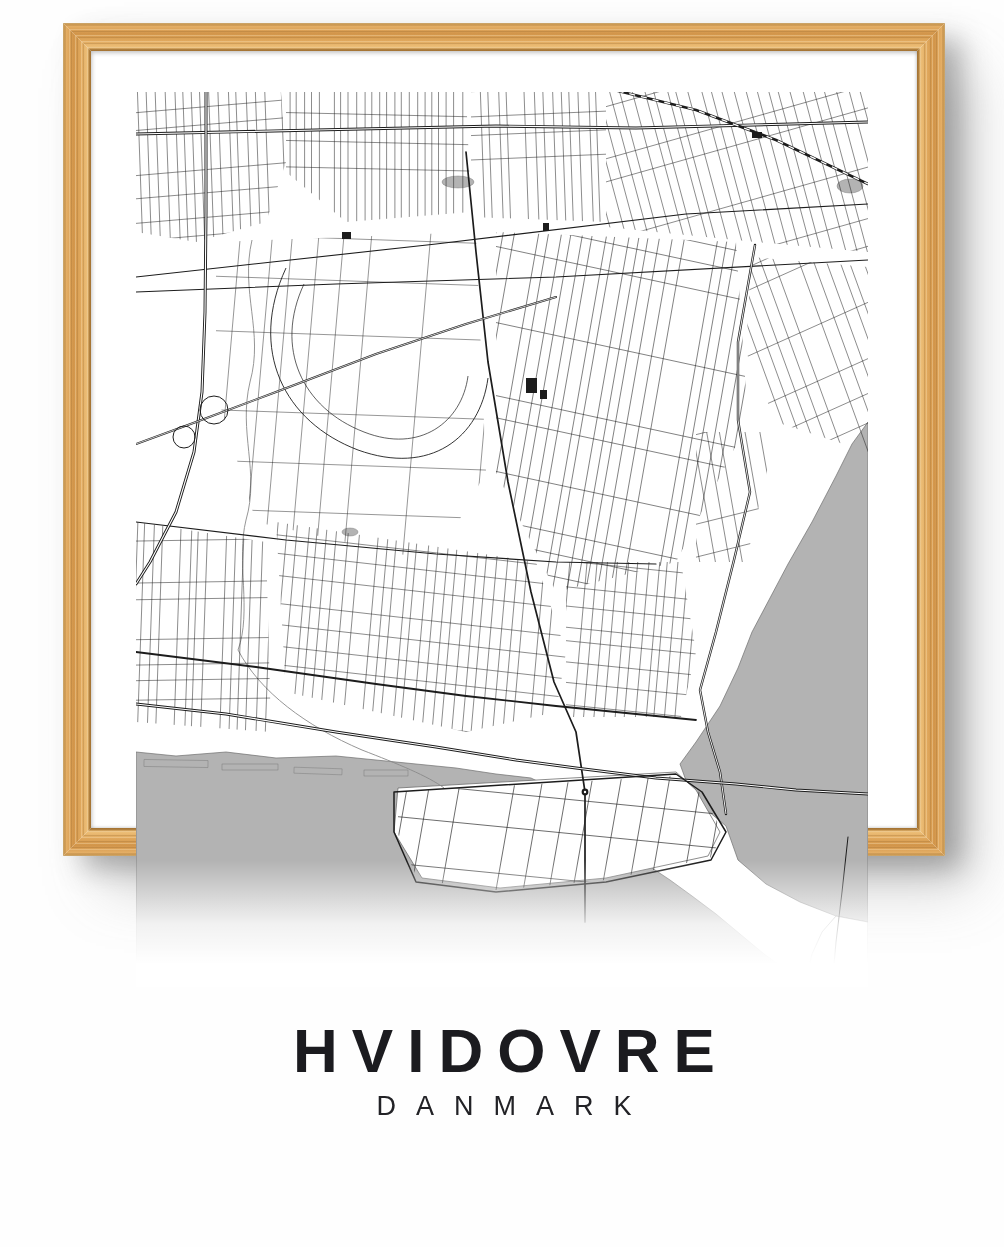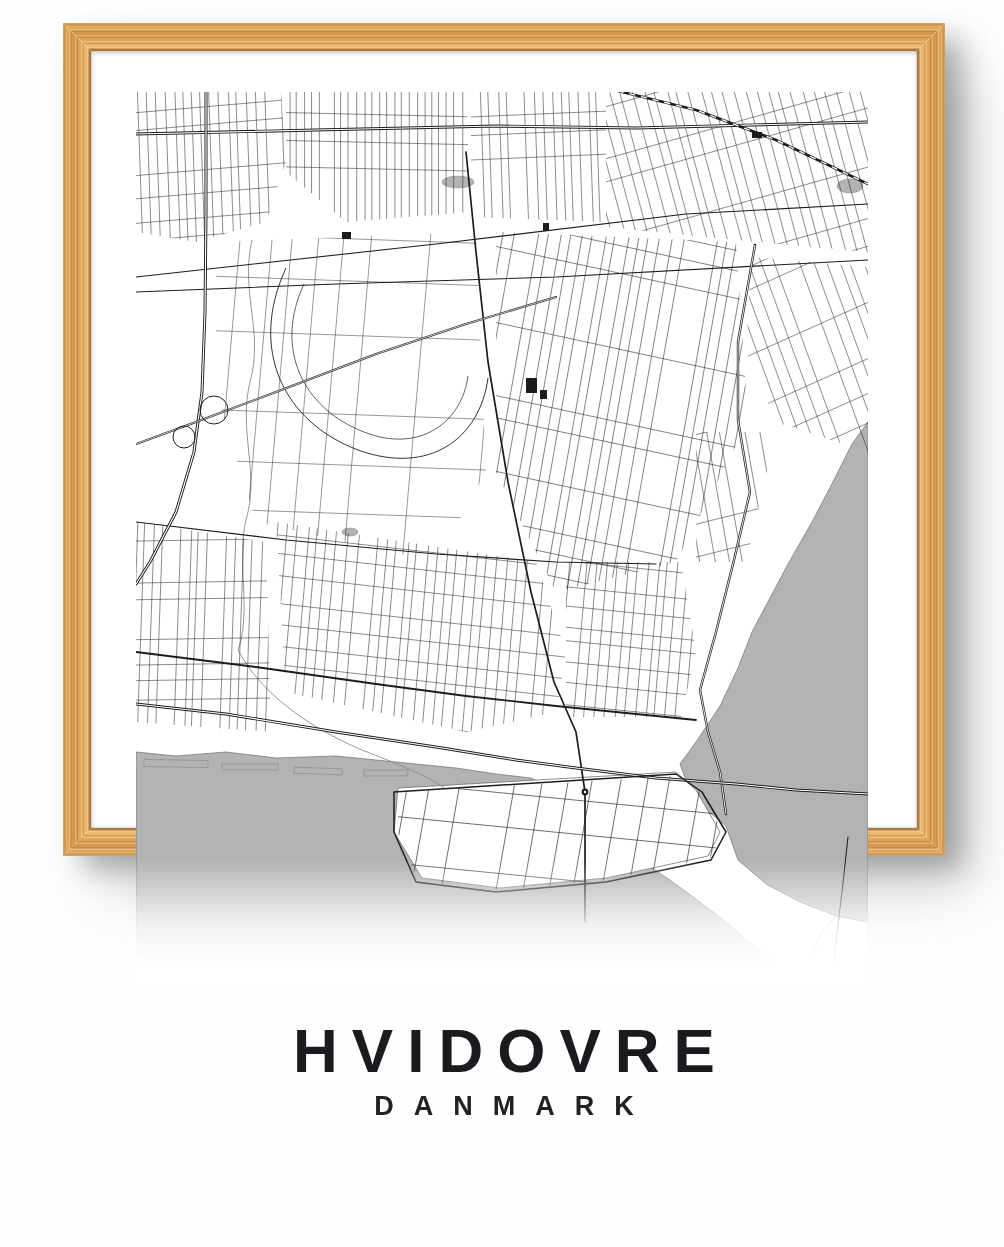--- a/index.html
+++ b/index.html
@@ -26,21 +26,21 @@
     background:
       repeating-linear-gradient(to left, rgba(255,236,200,.30) 0 1px, rgba(0,0,0,0) 1px 2px, rgba(130,85,30,.22) 2px 3px, rgba(0,0,0,0) 3px 6px),
       linear-gradient(to left,#a87832 0%,#e6b168 9%,#d2954a 38%,#dfa75c 62%,#edbf78 86%,#9c6b2b 100%);}
   .poster{position:absolute;inset:28px;background:#ffffff;
           box-shadow:inset 1px 2px 4px rgba(0,0,0,.22), inset -1px -1px 3px rgba(0,0,0,.12);}
   .map-wrap{position:absolute;left:45px;top:41px;width:732px;height:895px;background:#fff;}
   .map-wrap svg{display:block;width:732px;height:895px;}
   .title{position:absolute;left:0;right:0;top:966px;text-align:center;margin:0;
          font-size:62px;font-weight:600;letter-spacing:14px;padding-left:14px;color:#1b1b1f;line-height:1.1;}
   .subtitle{position:absolute;left:0;right:0;top:1040px;text-align:center;
-         font-size:27px;font-weight:700;letter-spacing:20px;padding-left:20px;color:#222226;}
+         font-size:27px;font-weight:400;letter-spacing:20px;padding-left:20px;color:#222226;}
   .footer{position:absolute;left:0;right:0;top:1101px;text-align:center;
          font-size:11px;letter-spacing:.5px;color:#c7c7c7;}
 </style>
 </head>
 <body>
 
 <div class="scene">
   <div class="frame">
     <div class="edge top"></div>
     <div class="edge bottom"></div>

